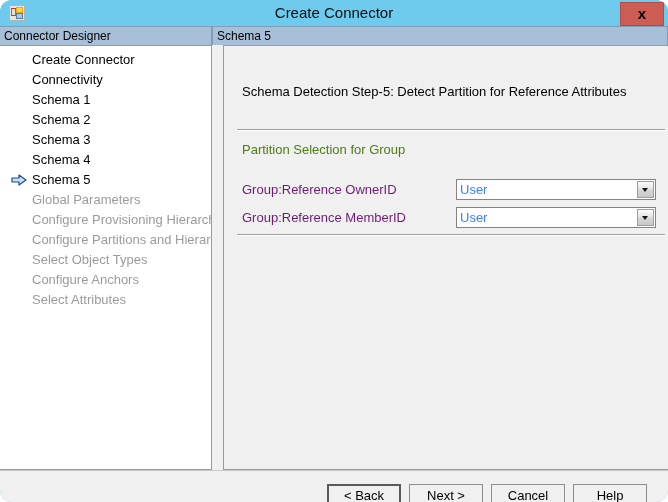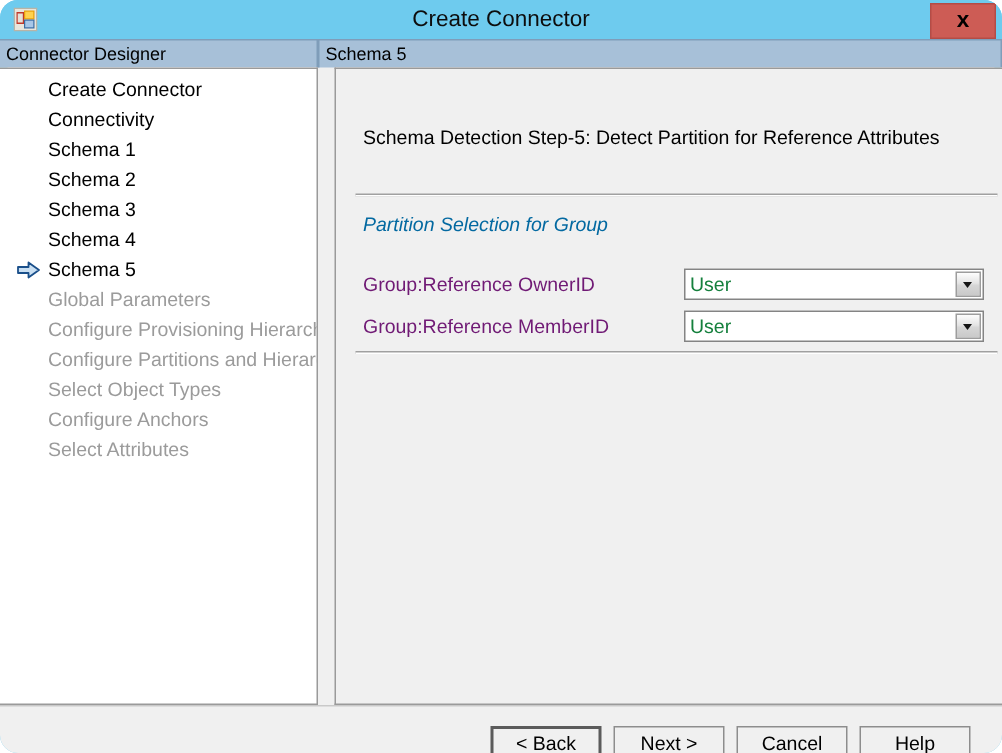--- a/index.html
+++ b/index.html
@@ -151,23 +151,22 @@
     border-bottom: 1px solid #ffffff;
   }
   #rule-1 { top: 83px; }
   #rule-2 { top: 188px; }
 
   #section-label {
     position: absolute;
     left: 18px;
     top: 96px;
     font-size: 13px;
-    color: #0369a1;
+    color: #4d7c0f;
     white-space: nowrap;
-    font-style: italic;
   }
 
   .field-row { position: absolute; left: 18px; height: 21px; }
   #row-0 { top: 133px; }
   #row-1 { top: 161px; }
 
   .field-label {
     position: absolute;
     left: 0;
     top: 0;
@@ -186,21 +185,21 @@
     border: 1px solid #848484;
     box-sizing: border-box;
     cursor: default;
   }
   .combo-value {
     position: absolute;
     left: 3px;
     top: 0;
     line-height: 19px;
     font-size: 13px;
-    color: #15803d;
+    color: #3b82f6;
   }
   .combo-btn {
     position: absolute;
     right: 1px;
     top: 1px;
     width: 17px;
     height: 17px;
     background: linear-gradient(#fdfdfd, #e4e4e4 45%, #d6d6d6 55%, #c9c9c9);
     border: 1px solid #9d9d9d;
     box-sizing: border-box;

